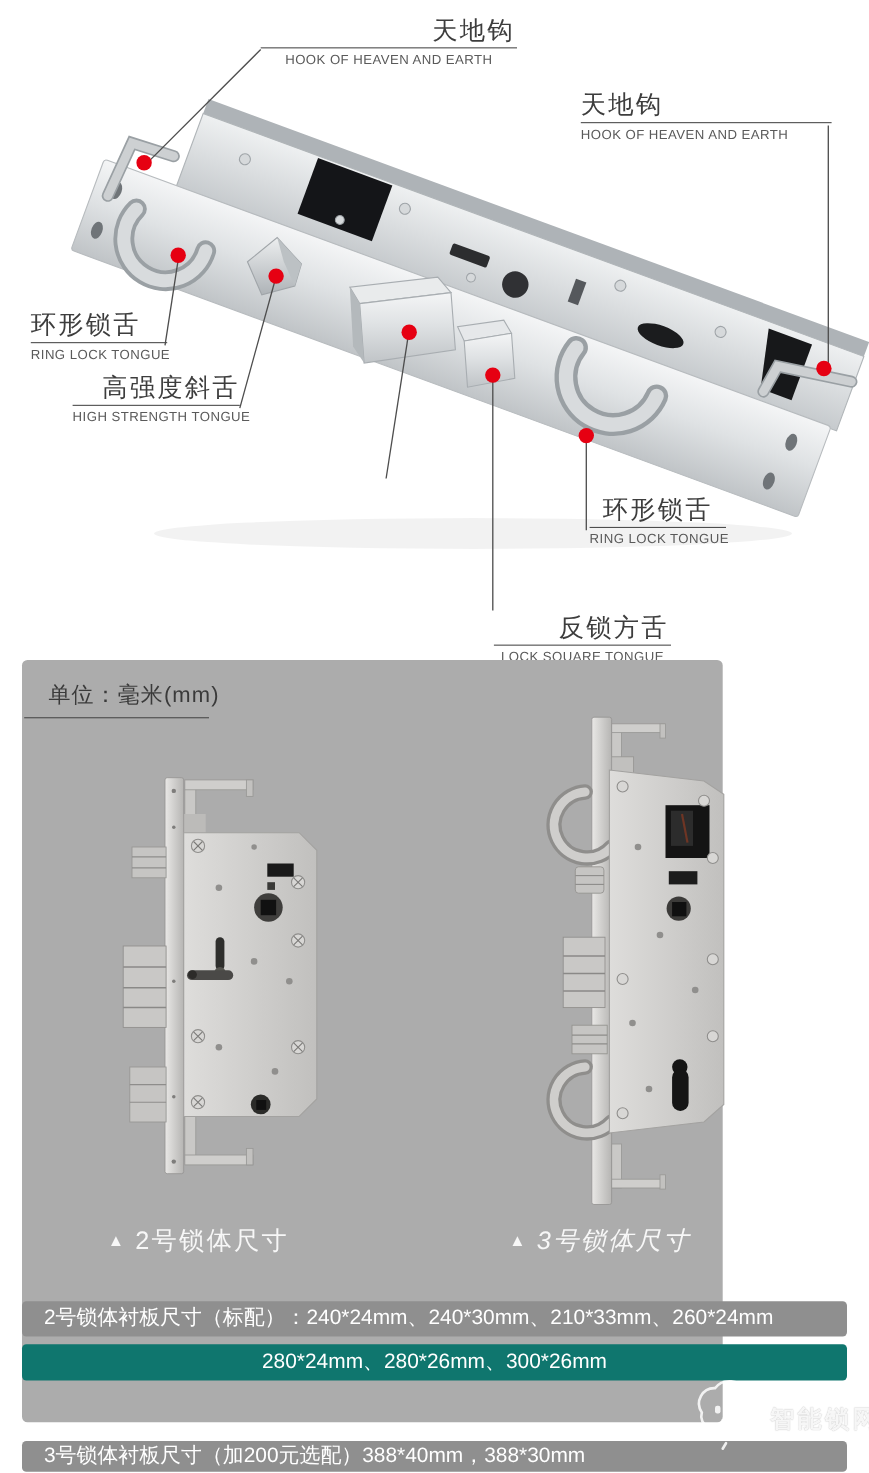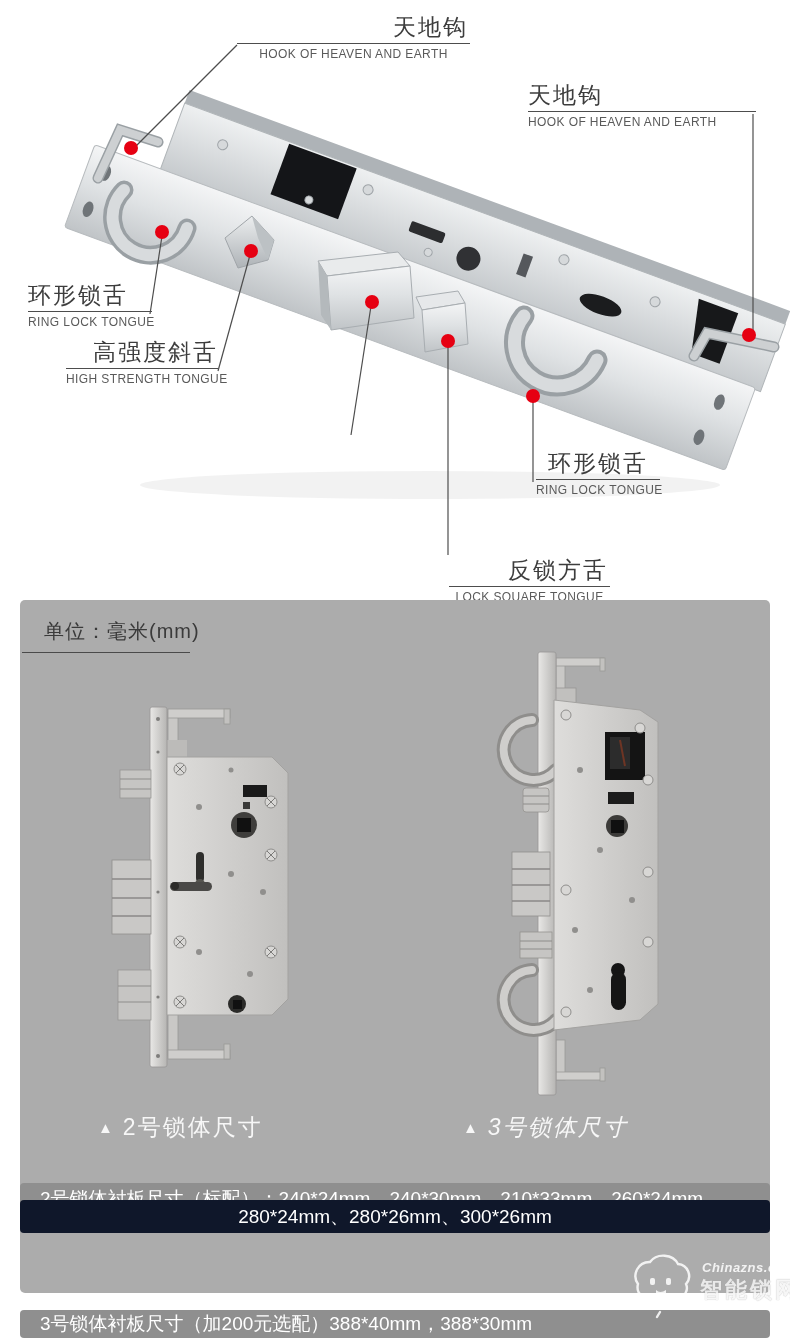--- a/index.html
+++ b/index.html
@@ -30,42 +30,42 @@
   .co-high      { left:66px;  top:339px; width:152px;text-align:right; }
   .co-stainless { left:122px; top:403px; width:230px; }
   .co-ring-right{ left:536px; top:450px; width:124px; }
   .co-ring-right .zh { padding-left:12px; }
   .co-square    { left:449px; top:524px; width:161px; }
   .co-square .zh { text-align:right; padding-right:2px;margin-top:33px; }
   .co-square .en { text-align:center; }
 
   
   .spec-panel {
-    position:absolute; left:20px; top:600px; width:750px; height:693px;
+    position:absolute; left:20px; top:600px; width:637px; height:693px;
     background:#acacac; border-radius:5px;
   }
   .unit-label {
     position:absolute; left:24px; top:18px; font-size:20px; color:#3a3a3a; letter-spacing:1px;
   }
   .unit-underline { position:absolute; left:2px; top:52px; width:168px; height:0; border-bottom:1px solid #4a4a4a; }
 
   .lock2-svg { position:absolute; left:80px;  top:52px; width:220px; height:445px; }
   .lock3-svg { position:absolute; left:470px; top:40px; width:200px; height:465px; }
 
   .caption { position:absolute; top:512px; color:#f7f7f7; font-size:23px; letter-spacing:2px; }
   .caption .tri { font-size:15px; margin-right:10px; position:relative; top:-2px; letter-spacing:0; }
   .cap-2 { left:78px;  width:230px; }
   .cap-3 { left:443px; width:240px;font-style:italic; }
 
   .spec-row {
     position:absolute; left:0; width:750px; color:#ffffff; font-size:19px;
     border-radius:4px; white-space:nowrap; overflow:hidden;
   }
   .spec-row-1 { top:583px; height:32px; line-height:32px; background:#8f8f8f; padding-left:20px; }
-  .spec-row-2 { top:600px; height:33px; line-height:33px; background:#0f172a; text-align:center; }
+  .spec-row-2 { top:622px; height:33px; line-height:33px; background:#0f766e; text-align:center; }
   .spec-row-3 { top:665px; height:28px; line-height:28px; background:#8f8f8f; padding-left:20px;margin-top:45px; }
 
   .watermark { position:absolute; left:600px; top:650px; width:180px; height:80px; opacity:0.85; z-index:5; }
   .wm-site { position:absolute; left:82px; top:10px; font-size:13px; font-style:italic; font-weight:bold; color:#ffffff; letter-spacing:0.5px; }
   .wm-name { position:absolute; left:80px; top:25px; font-size:22px; font-weight:bold; color:rgba(255,255,255,0.9); letter-spacing:3px; text-shadow:0 0 1px #9a9a9a; }
 </style>
 </head>
 <body>
 
 <div class="page">

